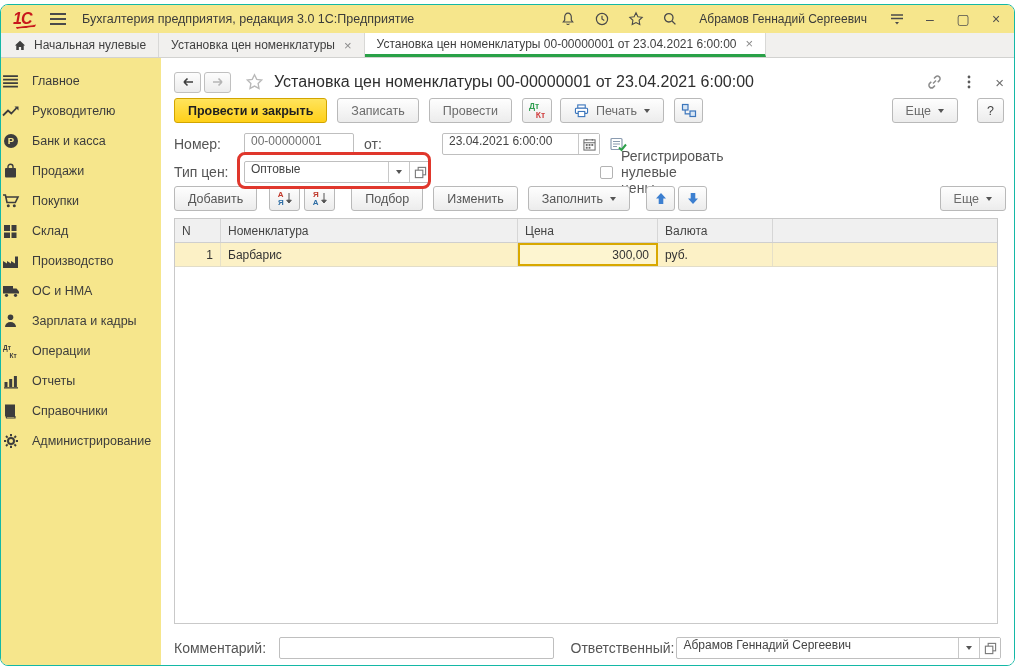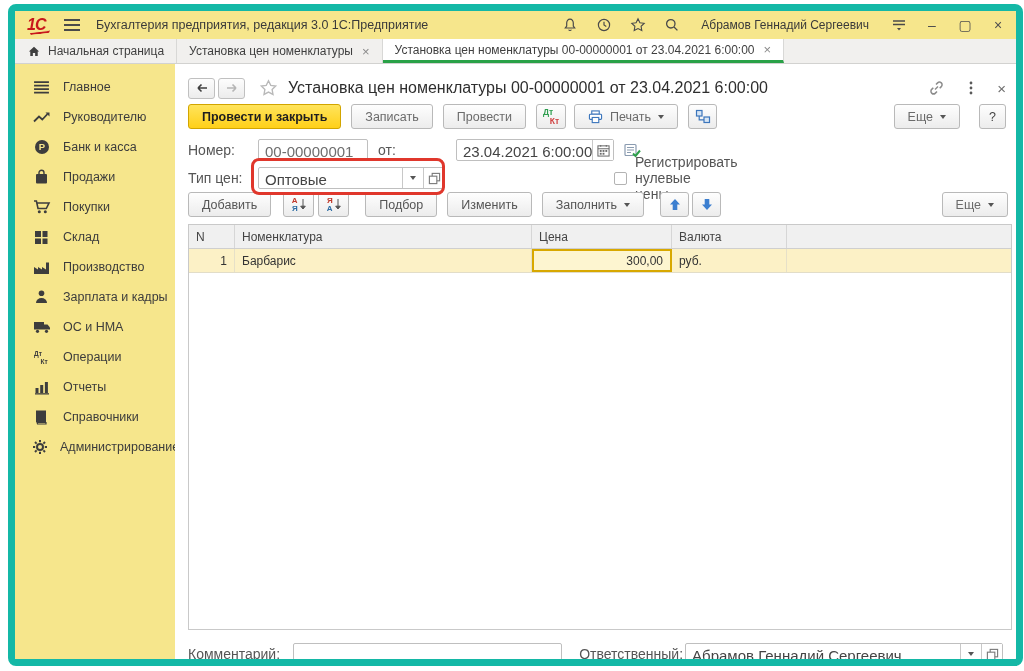--- a/index.html
+++ b/index.html
@@ -1,17 +1,17 @@
 <!DOCTYPE html>
 <html><head>
 <meta charset="utf-8">
 <style>
   * { margin:0; padding:0; box-sizing:border-box; }
   html,body { width:1024px; height:671px; background:#ffffff; font-family:"Liberation Sans","DejaVu Sans",sans-serif; overflow:hidden; }
-  .window { position:absolute; left:8px; top:4px; width:1015px; height:662px; border:7px solid #14b8a6; border-radius:8px; overflow:hidden; background:#fff; }
+  .window { position:absolute; left:0; top:4px; width:1015px; height:662px; border:1px solid #14b8a6; border-radius:8px; overflow:hidden; background:#fff; }
 
   
   .topbar { height:28px; background:#f6e68c; display:flex; align-items:center; padding:0 10px 0 12px; }
   .logo { color:#c8181c; font-weight:bold; font-style:italic; font-size:16px; letter-spacing:-1px; margin-right:14px; line-height:1; }
   .logo .swoosh { display:block; height:3px; width:20px; border-bottom:2px solid #c8181c; border-radius:0 0 10px 4px; margin-top:-2px; margin-left:3px; transform:rotate(-6deg); }
   .hamb { width:16px; margin-right:16px; cursor:pointer; }
   .hamb div { height:2px; background:#4a4a4a; margin:3px 0; }
   .app-title { font-size:12.5px; color:#3a3a3a; }
   .topbar-right { margin-left:auto; display:flex; align-items:center; gap:17px; }
   .tb-ico { width:17px; height:17px; display:flex; align-items:center; justify-content:center; cursor:pointer; }
@@ -20,21 +20,21 @@
 
   
   .tabbar { height:25px; background:#f1f0ee; border-bottom:1px solid #d2d2d0; display:flex; align-items:stretch; }
   .tab { display:flex; align-items:center; gap:7px; padding:0 12px; font-size:12px; color:#3f3f3f; border-right:1px solid #d8d8d6; cursor:pointer; white-space:nowrap; }
   .tab.active { background:#ffffff; border-bottom:3px solid #29a147; }
   .tab .x { color:#8a8a8a; font-size:13px; margin-left:2px; }
 
   
   .main { display:flex; height:609px; }
   .sidebar { width:160px; background:#f6e68c; padding-top:8px; flex:none; }
-  .side-item { height:30px; display:flex; align-items:center; padding-left:17px; cursor:pointer; }
+  .side-item { height:30px; display:flex; align-items:center; cursor:pointer; }
   .side-item .ico { width:19px; height:18px; margin-right:12px; display:flex; align-items:center; justify-content:center; }
   .side-item .lbl { font-size:12.5px; color:#3c3c3c; }
 
   .content { position:relative; flex:1; background:#fff; }
 
   
   .form-header { position:absolute; left:13px; right:10px; top:10px; height:28px; display:flex; align-items:center; }
   .navbtn { width:27px; height:21px; border:1px solid #c0c0c0; border-radius:3px; background:linear-gradient(#fdfdfd,#ececec); display:flex; align-items:center; justify-content:center; cursor:pointer; }
   .navbtn + .navbtn { margin-left:3px; }
   .fh-star { margin:0 10px 0 14px; }
@@ -50,21 +50,21 @@
   .dtkt { width:30px; padding:0; flex-direction:column; gap:0; line-height:1; align-items:center; justify-content:center; }
   .dtkt .dt { color:#2e9e4f; font-size:8.5px; font-weight:bold; align-self:flex-start; margin-left:6px; }
   .dtkt .kt { color:#d04040; font-size:8.5px; font-weight:bold; align-self:flex-end; margin-right:6px; }
   .iconbtn { width:29px; padding:0; justify-content:center; }
   .cmd-right { margin-left:auto; display:flex; gap:19px; }
   .btn-help { width:27px; padding:0; justify-content:center; color:#444; }
 
   
   .fieldrow { position:absolute; left:13px; display:flex; align-items:center; }
   .flabel { font-size:14px; color:#555; }
-  .tbox { border:1px solid #bfbfbf; border-radius:2px; height:22px; background:#fff; display:flex; align-items:flex-end; font-size:15px; color:#444; }
+  .tbox { border:1px solid #bfbfbf; border-radius:2px; height:22px; background:#fff; display:flex; align-items:flex-start; font-size:12px; color:#444; }
   .tbox .txt { padding:0 6px; flex:1; white-space:nowrap; overflow:hidden; }
   .seg { width:21px; height:100%; border-left:1px solid #c8c8c8; display:flex; align-items:center; justify-content:center; cursor:pointer; background:#fff; }
   .row-number { top:74px; height:24px; }
   .row-number .flabel { width:70px; }
   .num-box { width:110px; color:#6e6e6e; }
   .ot-label { margin-left:10px; margin-right:8px; }
   .date-box { width:158px; }
   .doccheck { margin-left:10px; }
   .row-pricetype { top:101px; height:26px; }
   .row-pricetype .flabel { width:70px; }
@@ -156,21 +156,21 @@
     </div>
   </div>
 
   <div class="tabbar">
     <div class="tab">
       <span>
         <svg width="14" height="13" viewBox="0 0 16 16">
             <path d="M8 2l6.3 6H12.6v5.6H9.4V9.8H6.6v3.8H3.4V8H1.7z" fill="#3f3f3f"></path>
           </svg>
       </span>
-      <span>Начальная страница</span>
+      <span>Начальная нулевые</span>
     </div>
     <div class="tab">
       <span>Установка цен номенклатуры</span>
       <span class="x">×</span>
     </div>
     <div class="tab active">
       <span>Установка цен номенклатуры 00-00000001 от 23.04.2021 6:00:00</span>
       <span class="x">×</span>
     </div>
   </div>
@@ -244,37 +244,37 @@
       <div class="side-item">
         <span class="ico">
             <svg width="17" height="15" viewBox="0 0 17 15">
               <path d="M1 14V7l4 2.6V7l4 2.6V7l4 2.6V2.5h3V14z" fill="#3d3d3d"></path>
             </svg>
           </span>
         <span class="lbl">Производство</span>
       </div>
       <div class="side-item">
         <span class="ico">
-            <svg width="15" height="16" viewBox="0 0 15 16">
-              <circle cx="7.5" cy="4.3" r="2.8" fill="#3d3d3d"></circle>
-              <path d="M2 14a5.5 5 0 0 1 11 0z" fill="#3d3d3d"></path>
-            </svg>
-          </span>
-        <span class="lbl">Зарплата и кадры</span>
-      </div>
-      <div class="side-item">
-        <span class="ico">
             <svg width="18" height="14" viewBox="0 0 18 14">
               <rect x="1" y="2" width="10" height="7.5" fill="#3d3d3d"></rect>
               <path d="M11 4.5h3.5L17 7.5v2H11z" fill="#3d3d3d"></path>
               <circle cx="4.5" cy="11.3" r="1.6" fill="#3d3d3d"></circle>
               <circle cx="13.5" cy="11.3" r="1.6" fill="#3d3d3d"></circle>
             </svg>
           </span>
         <span class="lbl">ОС и НМА</span>
+      </div>
+      <div class="side-item">
+        <span class="ico">
+            <svg width="15" height="16" viewBox="0 0 15 16">
+              <circle cx="7.5" cy="4.3" r="2.8" fill="#3d3d3d"></circle>
+              <path d="M2 14a5.5 5 0 0 1 11 0z" fill="#3d3d3d"></path>
+            </svg>
+          </span>
+        <span class="lbl">Зарплата и кадры</span>
       </div>
       <div class="side-item">
         <span class="ico">
             <svg width="18" height="16" viewBox="0 0 18 16">
               <text x="1" y="7" font-size="6.5" font-weight="bold" fill="#3d3d3d" font-family="Liberation Sans, DejaVu Sans, sans-serif">Дт</text>
               <text x="7.5" y="14.5" font-size="6.5" font-weight="bold" fill="#3d3d3d" font-family="Liberation Sans, DejaVu Sans, sans-serif">Кт</text>
             </svg>
           </span>
         <span class="lbl">Операции</span>
       </div>

